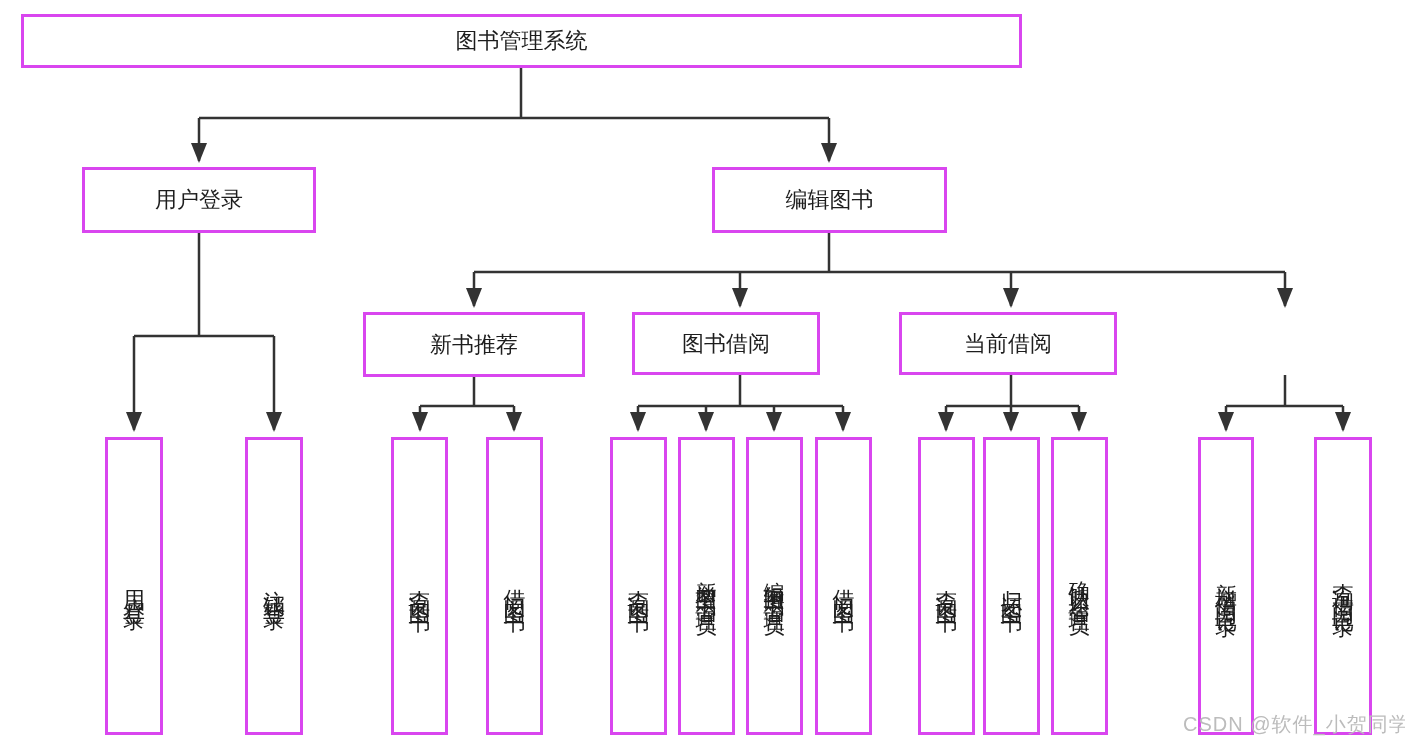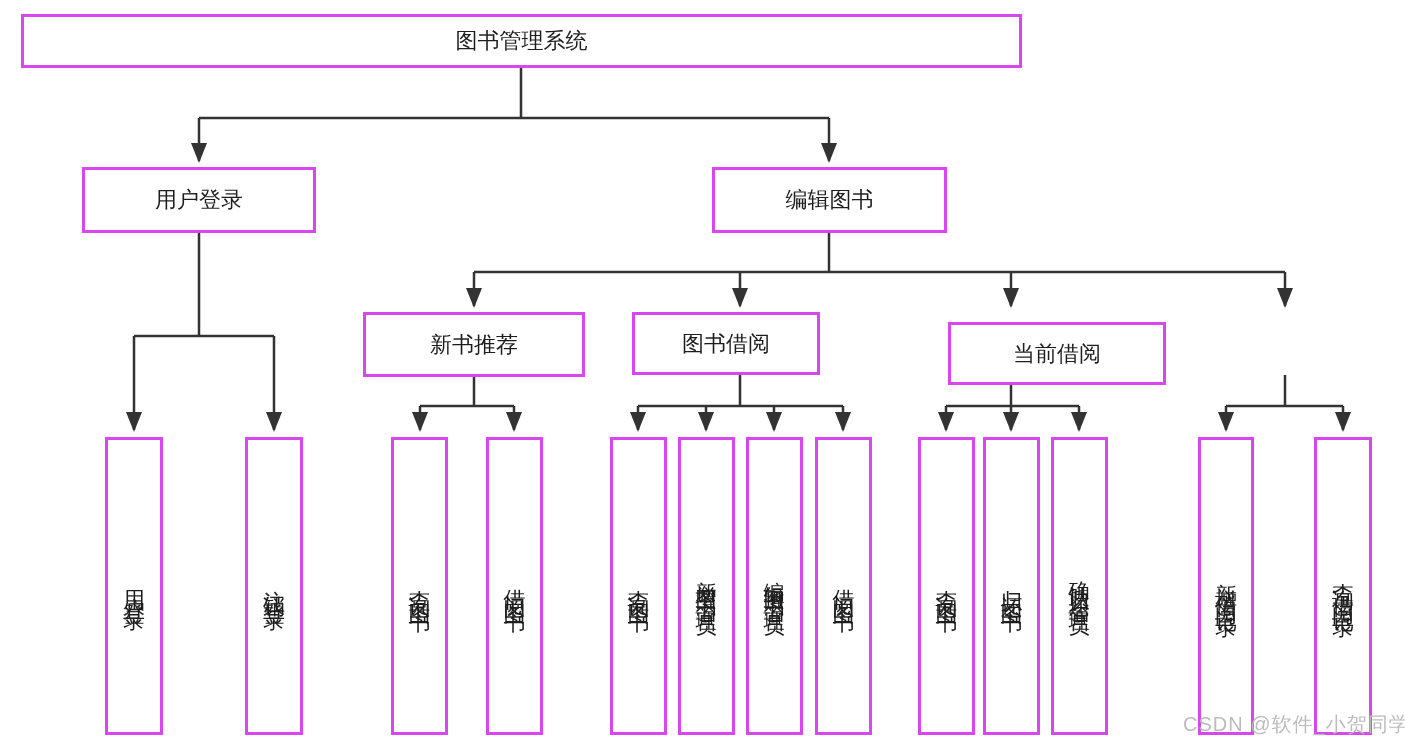--- a/index.html
+++ b/index.html
@@ -36,21 +36,21 @@
     letter-spacing: 7px;
     white-space: nowrap;
   }
   .vbox .vlabel.long { letter-spacing: 5px; font-size: 21px; }
   
   #root        { left: 21px;   top: 14px;  width: 1001px; height: 54px; }
   #n-login     { left: 82px;   top: 167px; width: 234px;  height: 66px; }
   #n-mgmt      { left: 712px;  top: 167px; width: 235px;  height: 66px; }
   #n-recommend { left: 363px;  top: 312px; width: 222px;  height: 65px; }
   #n-borrow    { left: 632px;  top: 312px; width: 188px;  height: 63px; }
-  #n-current   { left: 948px;  top: 312px; width: 218px;  height: 63px; margin-top: 10px; }
+  #n-current   { left: 899px;  top: 312px; width: 218px;  height: 63px; }
   #n-records   { left: 1176px; top: 312px; width: 218px;  height: 63px; }
   .leaf { top: 437px; height: 298px; }
   #lf-1  { left: 105px;  width: 58px; }
   #lf-2  { left: 245px;  width: 58px; }
   #lf-3  { left: 391px;  width: 57px; }
   #lf-4  { left: 486px;  width: 57px; }
   #lf-5  { left: 610px;  width: 57px; }
   #lf-6  { left: 678px;  width: 57px; }
   #lf-7  { left: 746px;  width: 57px; }
   #lf-8  { left: 815px;  width: 57px; }

